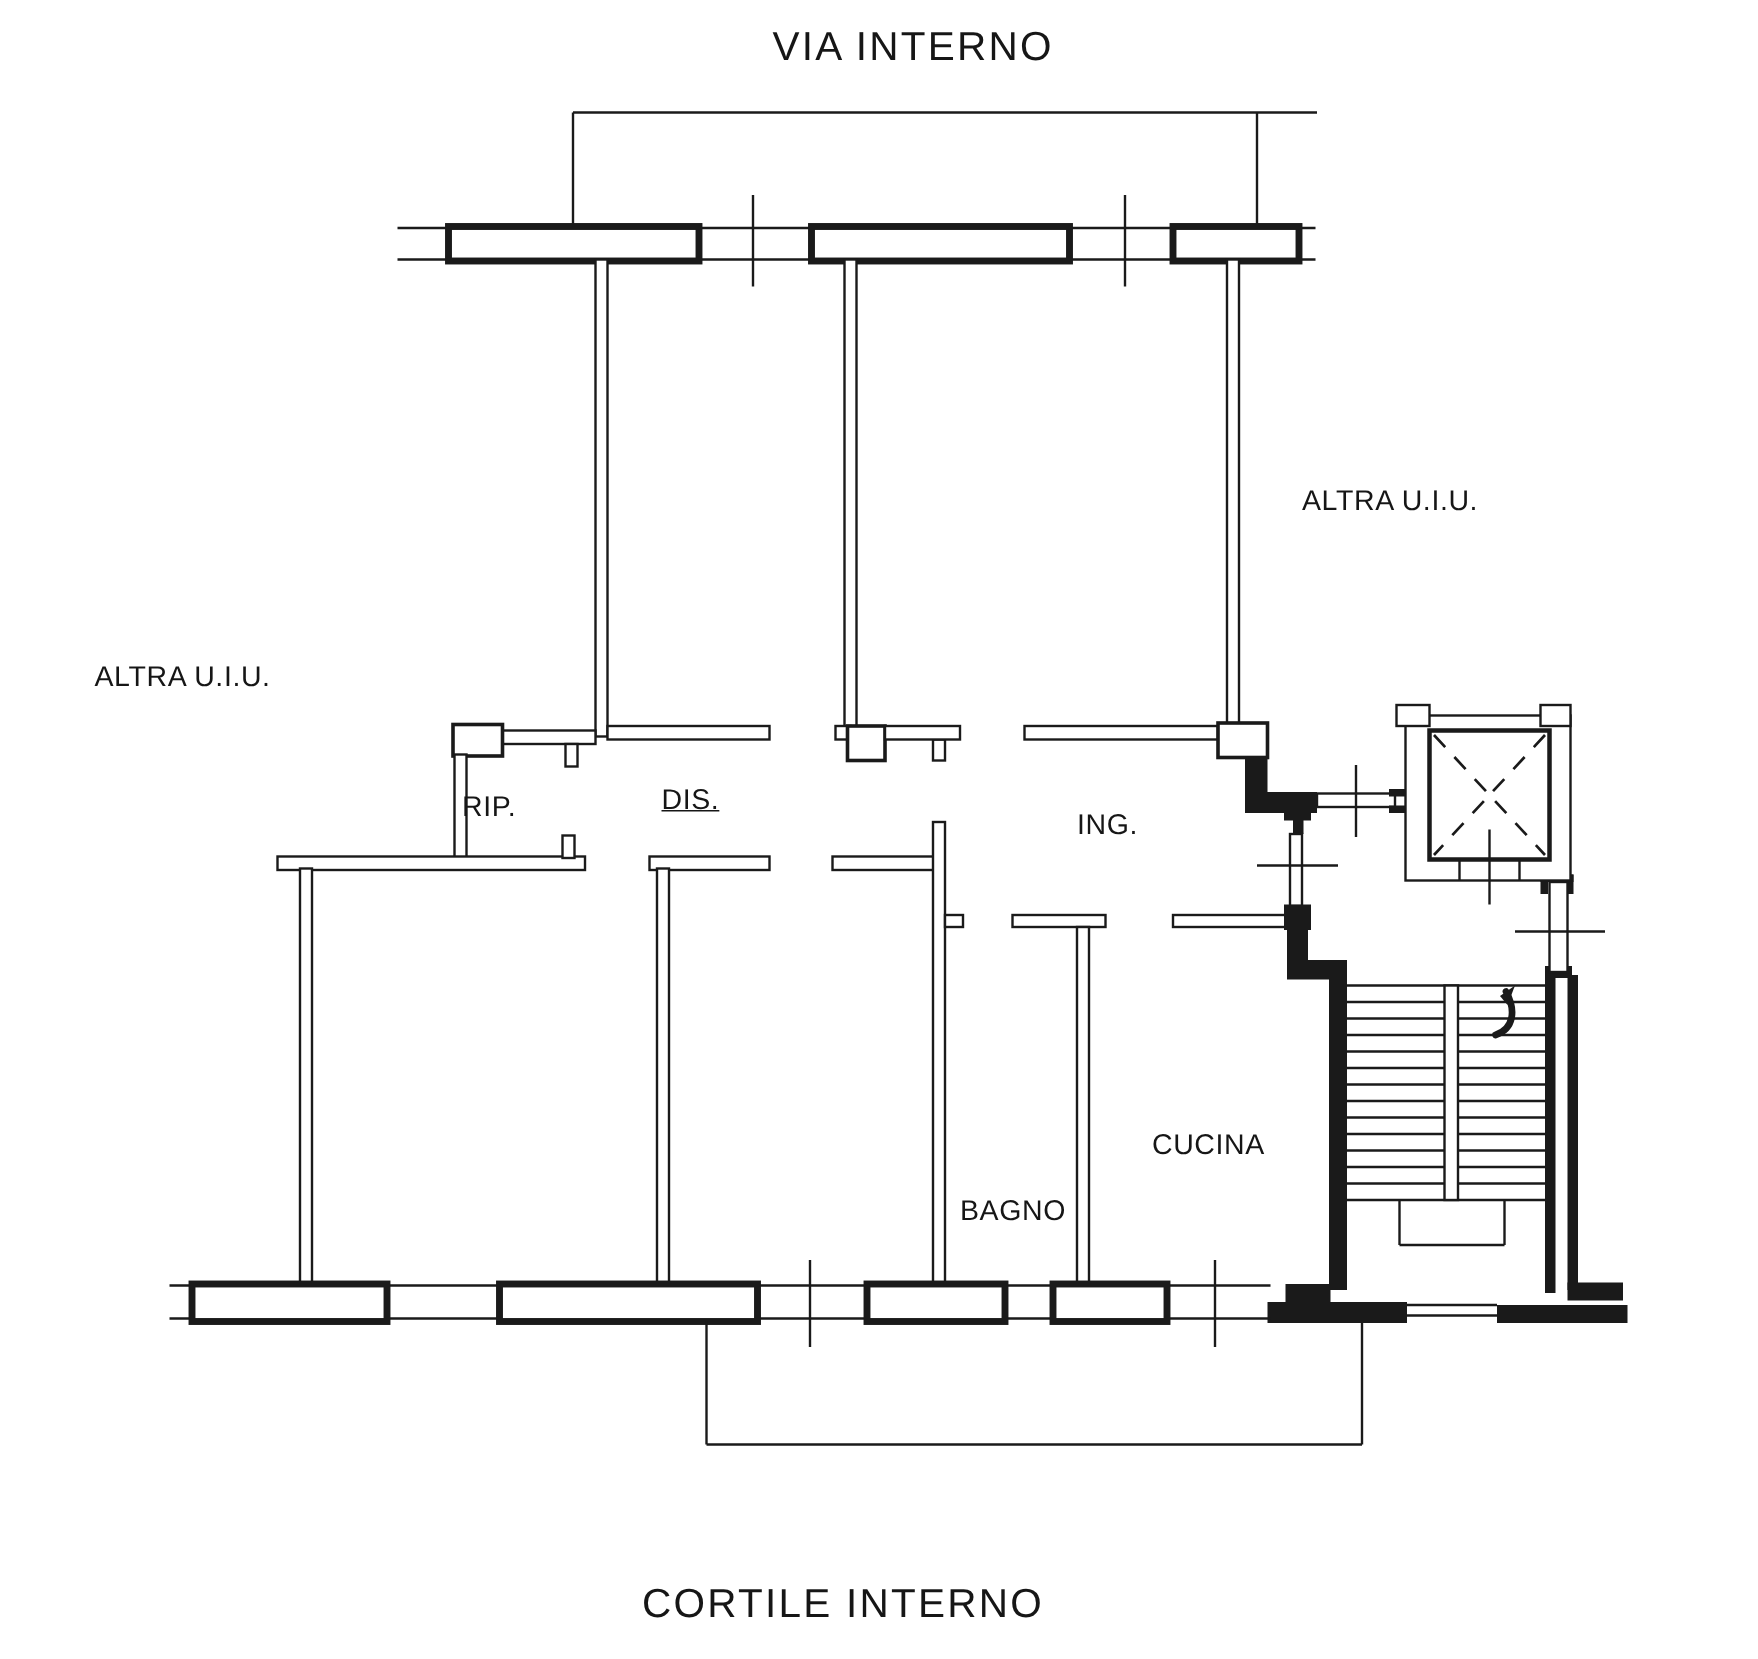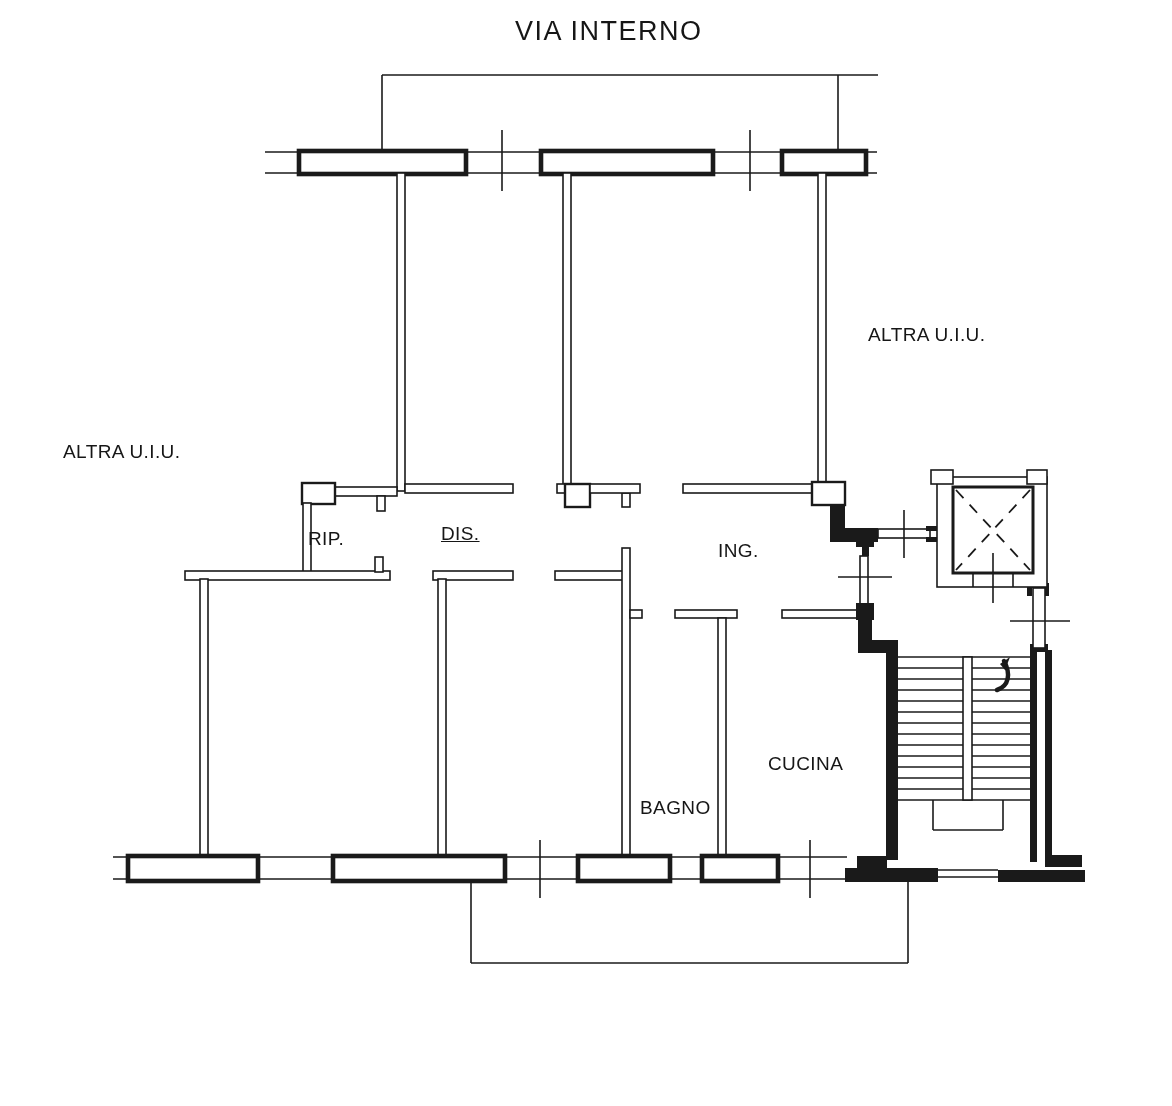--- a/index.html
+++ b/index.html
@@ -169,14 +169,15 @@
   </svg>
 
   <div class="lbl lbl-lg" style="left:515px;top:16px;">VIA INTERNO</div>
   <div class="lbl lbl-sm" style="left:868px;top:324px;">ALTRA U.I.U.</div>
   <div class="lbl lbl-sm" style="left:63px;top:441px;">ALTRA U.I.U.</div>
   <div class="lbl lbl-sm" style="left:308px;top:528px;">RIP.</div>
   <div class="lbl lbl-sm" style="left:441px;top:523px;text-decoration:underline;">DIS.</div>
   <div class="lbl lbl-sm" style="left:718px;top:540px;">ING.</div>
   <div class="lbl lbl-sm" style="left:640px;top:761px;margin-top:36px;">BAGNO</div>
   <div class="lbl lbl-sm" style="left:768px;top:753px;">CUCINA</div>
+  <div class="lbl lbl-lg" style="left:428px;top:1054px;">CORTILE INTERNO</div>
 
 </div>
 
 </body></html>

